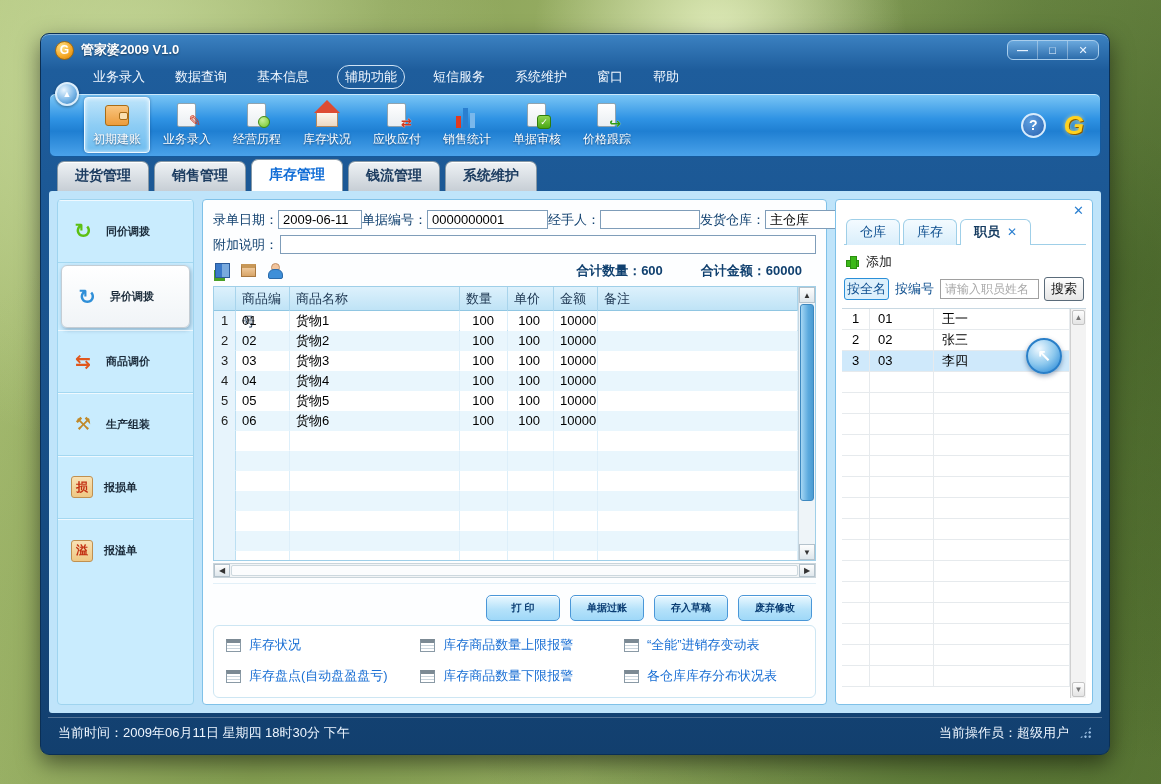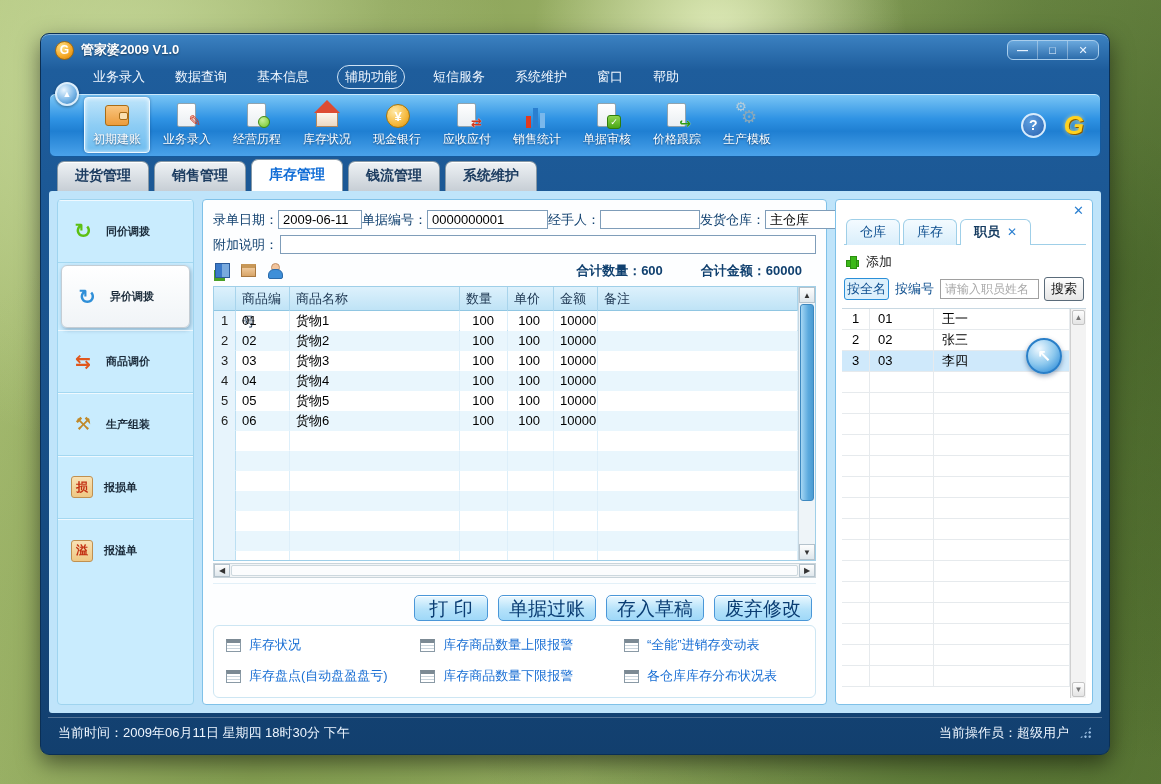--- a/index.html
+++ b/index.html
@@ -160,21 +160,21 @@
   .v-track-rest { flex:1; }
 
   .hscroll { height:15px; flex:none; margin-top:2px; border:1px solid #c9d4da; background:#f1f4f6; display:flex; }
   .h-arrow { width:16px; flex:none; background:linear-gradient(#fdfdfd,#dfe7ec); border:1px solid #b4c2cc;
     display:flex; align-items:center; justify-content:center; font-size:8px; color:#333; }
   .h-thumb { flex:1; margin:1px; background:#fbfcfd; border:1px solid #cdd8de; border-radius:2px; }
 
   .btn-row { height:36px; flex:none; display:flex; align-items:center; justify-content:flex-end; gap:10px;
     border-top:1px solid #e2f0f8; margin-top:5px; padding-right:4px; }
   .btn { min-width:74px; height:26px; padding:0 10px; border:1px solid #4a97d8; border-radius:5px;
-    background:linear-gradient(#eaf8ff,#b5e2fa 55%,#9fd8f8); color:#0a3d73; font-weight:normal; font-size:19px;
+    background:linear-gradient(#eaf8ff,#b5e2fa 55%,#9fd8f8); color:#0a3d73; font-weight:bold; font-size:10px;
     font-family:"Liberation Sans","DejaVu Sans",sans-serif; box-shadow:inset 0 1px 0 #fff; cursor:default;margin-top:13px; }
 
   .links-panel { flex:none; margin-top:6px; border:1px solid #cde6f3; border-radius:6px; background:#fff;
     display:grid; grid-template-columns:1.05fr 1.1fr 1fr; row-gap:13px; padding:10px 6px 12px 12px; }
   .link-item { display:flex; align-items:center; gap:8px; color:#1a6fd4; font-size:13px; white-space:nowrap; cursor:default; }
   .lnk-ico { width:15px; height:13px; flex:none; border:1px solid #8a9aa6; border-top:4px solid #7c8a94; background:
     repeating-linear-gradient(180deg,#fff 0 2px,#c9d4dc 2px 3px); }
 
   
   .right-panel { width:258px; flex:none; background:#fff; border:1px solid #7fc1e8; border-radius:4px;
@@ -269,42 +269,34 @@
         </div>
         <div class="tb-item">
           <span class="tb-ico pgbase ic-history"></span>
           <span class="tb-label">经营历程</span>
         </div>
         <div class="tb-item">
           <span class="tb-ico ic-house"></span>
           <span class="tb-label">库存状况</span>
         </div>
         <div class="tb-item">
-          <span class="tb-ico ic-cash"></span>
-          <span class="tb-label">现金银行</span>
-        </div>
-        <div class="tb-item">
           <span class="tb-ico pgbase ic-pay"></span>
           <span class="tb-label">应收应付</span>
         </div>
         <div class="tb-item">
           <span class="tb-ico ic-stats"></span>
           <span class="tb-label">销售统计</span>
         </div>
         <div class="tb-item">
           <span class="tb-ico pgbase ic-audit"></span>
           <span class="tb-label">单据审核</span>
         </div>
         <div class="tb-item">
           <span class="tb-ico pgbase ic-price"></span>
           <span class="tb-label">价格跟踪</span>
-        </div>
-        <div class="tb-item">
-          <span class="tb-ico ic-gears"></span>
-          <span class="tb-label">生产模板</span>
         </div>
         <div class="tb-spacer"></div>
         <div class="help-btn">?</div>
         <div class="brand-g">G</div>
       </div>
     </div>
 
     <div class="tabrow">
       <span class="tab">进货管理</span>
       <span class="tab">销售管理</span>

